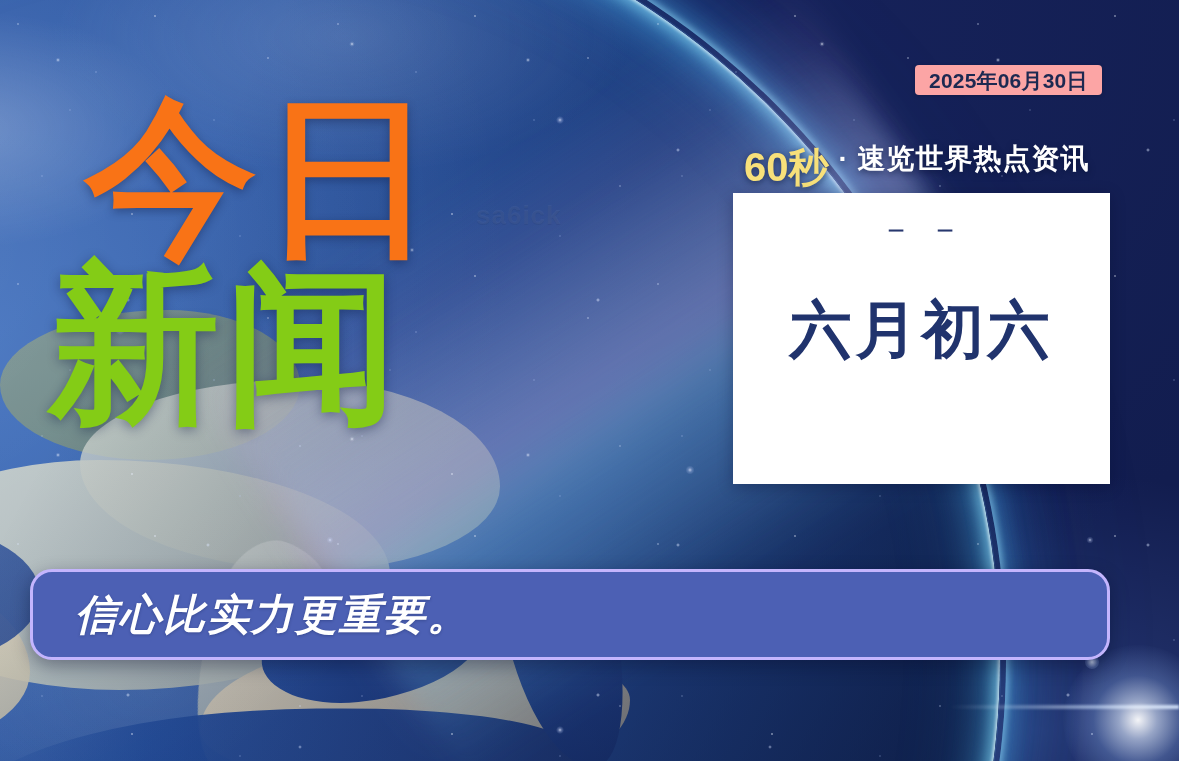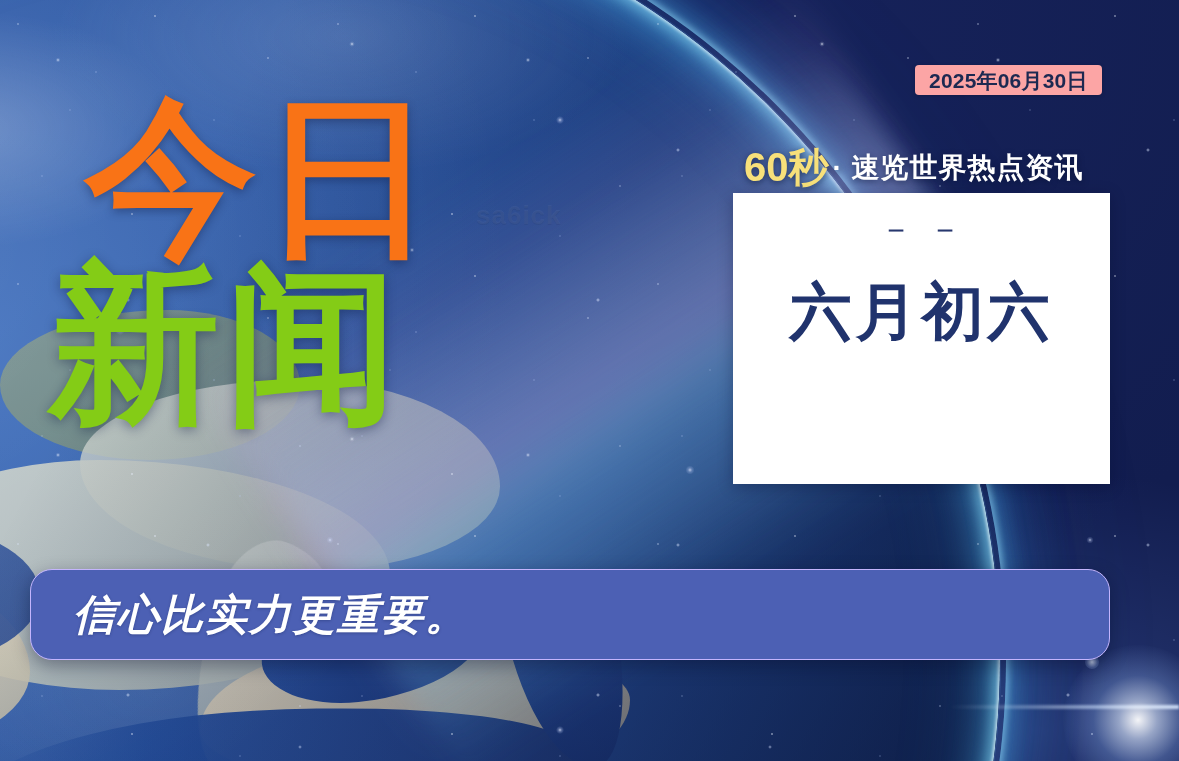--- a/index.html
+++ b/index.html
@@ -289,36 +289,36 @@
   .headline .l2{
     color:#84cc16;
     margin-top:4px;
     text-shadow:0 3px 12px rgba(10,20,60,.40);
   }
 
   
   .tagline{
     position:absolute;
     left:744px; top:140px;
-    display:flex; align-items:center;
+    display:flex; align-items:flex-start;
     white-space:nowrap;
     text-shadow:0 2px 6px rgba(6,14,46,.55);
   }
   .tagline .sec{
     color:#f7e07a;
     font-size:40px;
     font-weight:900;
     letter-spacing:0px;
   }
   .tagline .rest{
     color:#ffffff;
     font-size:28px;
     font-weight:900;
     letter-spacing:1px;
-    margin-left:4px;
+    margin-left:10px;
   }
 
   
   .info-card{
     position:absolute;
     left:733px; top:193px;
     width:377px; height:291px;
     background:#ffffff;
     display:flex;
     flex-direction:column;
@@ -342,31 +342,31 @@
     font-weight:900;
     letter-spacing:4px;
     margin-top:22px;
     white-space:nowrap;
   }
   .lunar{
     color:#20336d;
     font-size:62px;
     font-weight:900;
     letter-spacing:4px;
-    margin-top:18px;
+    margin-top:36px;
     white-space:nowrap;
   }
 
   
   .quote-bar{
     position:absolute;
     left:30px; top:569px;
     width:1080px; height:91px;
     background:#4c60b4;
-    border:1px solid #c4b5fd;
+    border:3px solid #c4b5fd;
     border-radius:22px;
     display:flex;
     align-items:center;
     box-shadow:0 6px 18px rgba(4,10,40,.38);
   }
   .quote-text{
     color:#ffffff;
     font-size:42px;
     font-weight:700;
     font-style:italic;

